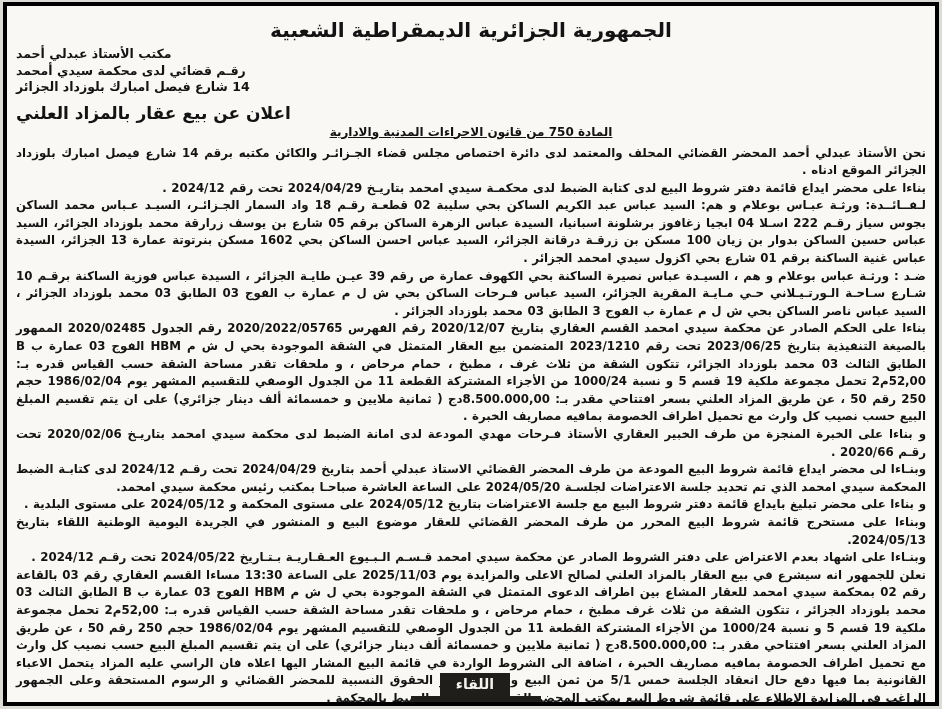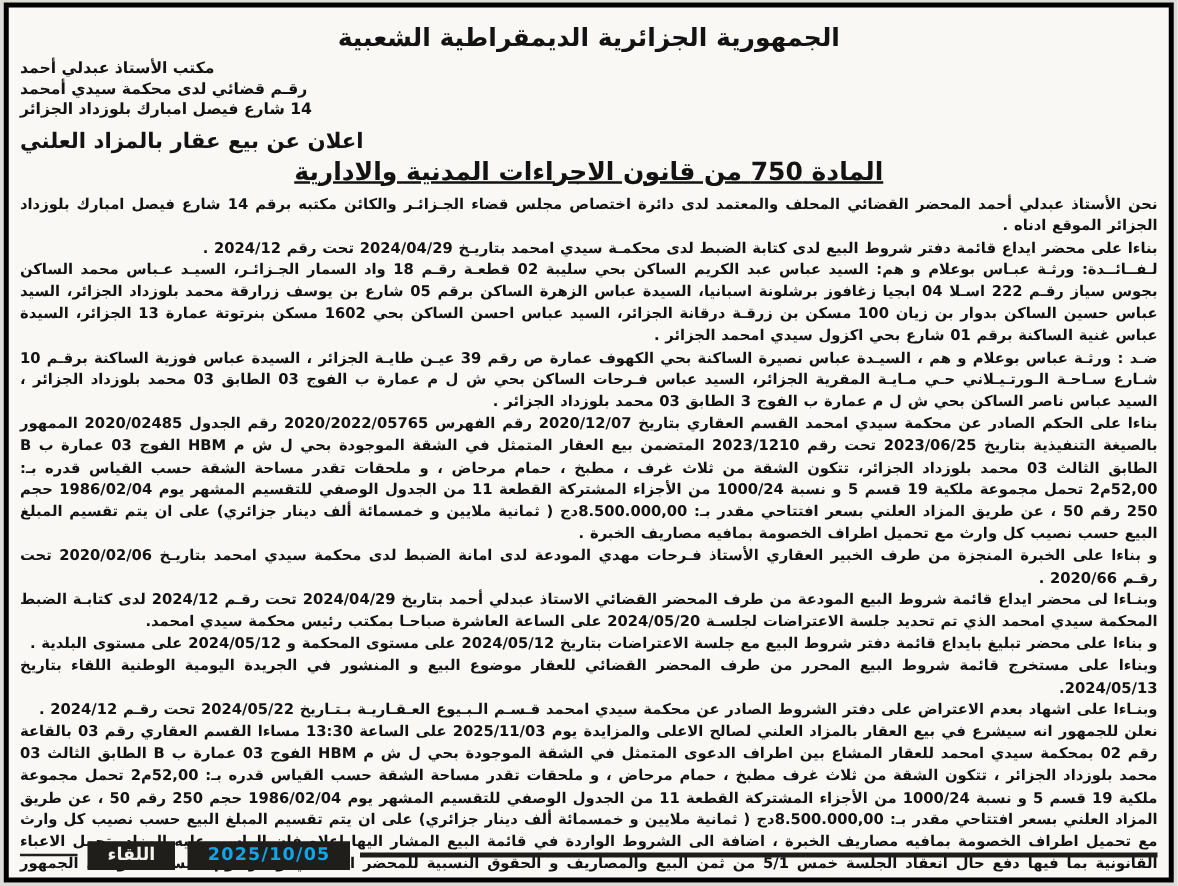--- a/index.html
+++ b/index.html
@@ -36,41 +36,42 @@
     margin:2px 2px 4px 0;
   }
   .heading{
     text-align:left;
     font-size:17px;
     font-weight:bold;
     margin:7px 0 0 0;
   }
   .subheading{
     text-align:center;
-    font-size:20px;
+    font-size:12px;
     font-weight:bold;
     margin:2px 0 6px 0;
     text-decoration:underline;
   }
   .body-text p{
     margin:0;
     font-size:11.8px;
     font-weight:bold;
     line-height:17.6px;
     text-align:justify;
     text-justify:inter-word;
     word-spacing:0.5px;
   }
   .footer{
     position:absolute;
     left:9px;right:9px;bottom:7px;
     height:22px;
     display:flex;
     align-items:center;
     direction:ltr;
+    flex-direction:column;
   }
   .f-line-left{
     width:46px;height:2px;background:#22201d;
   }
   .f-box{
     background:#201e1b;
     color:#f4f2ec;
     font-weight:bold;
     font-size:14px;
     line-height:18px;

